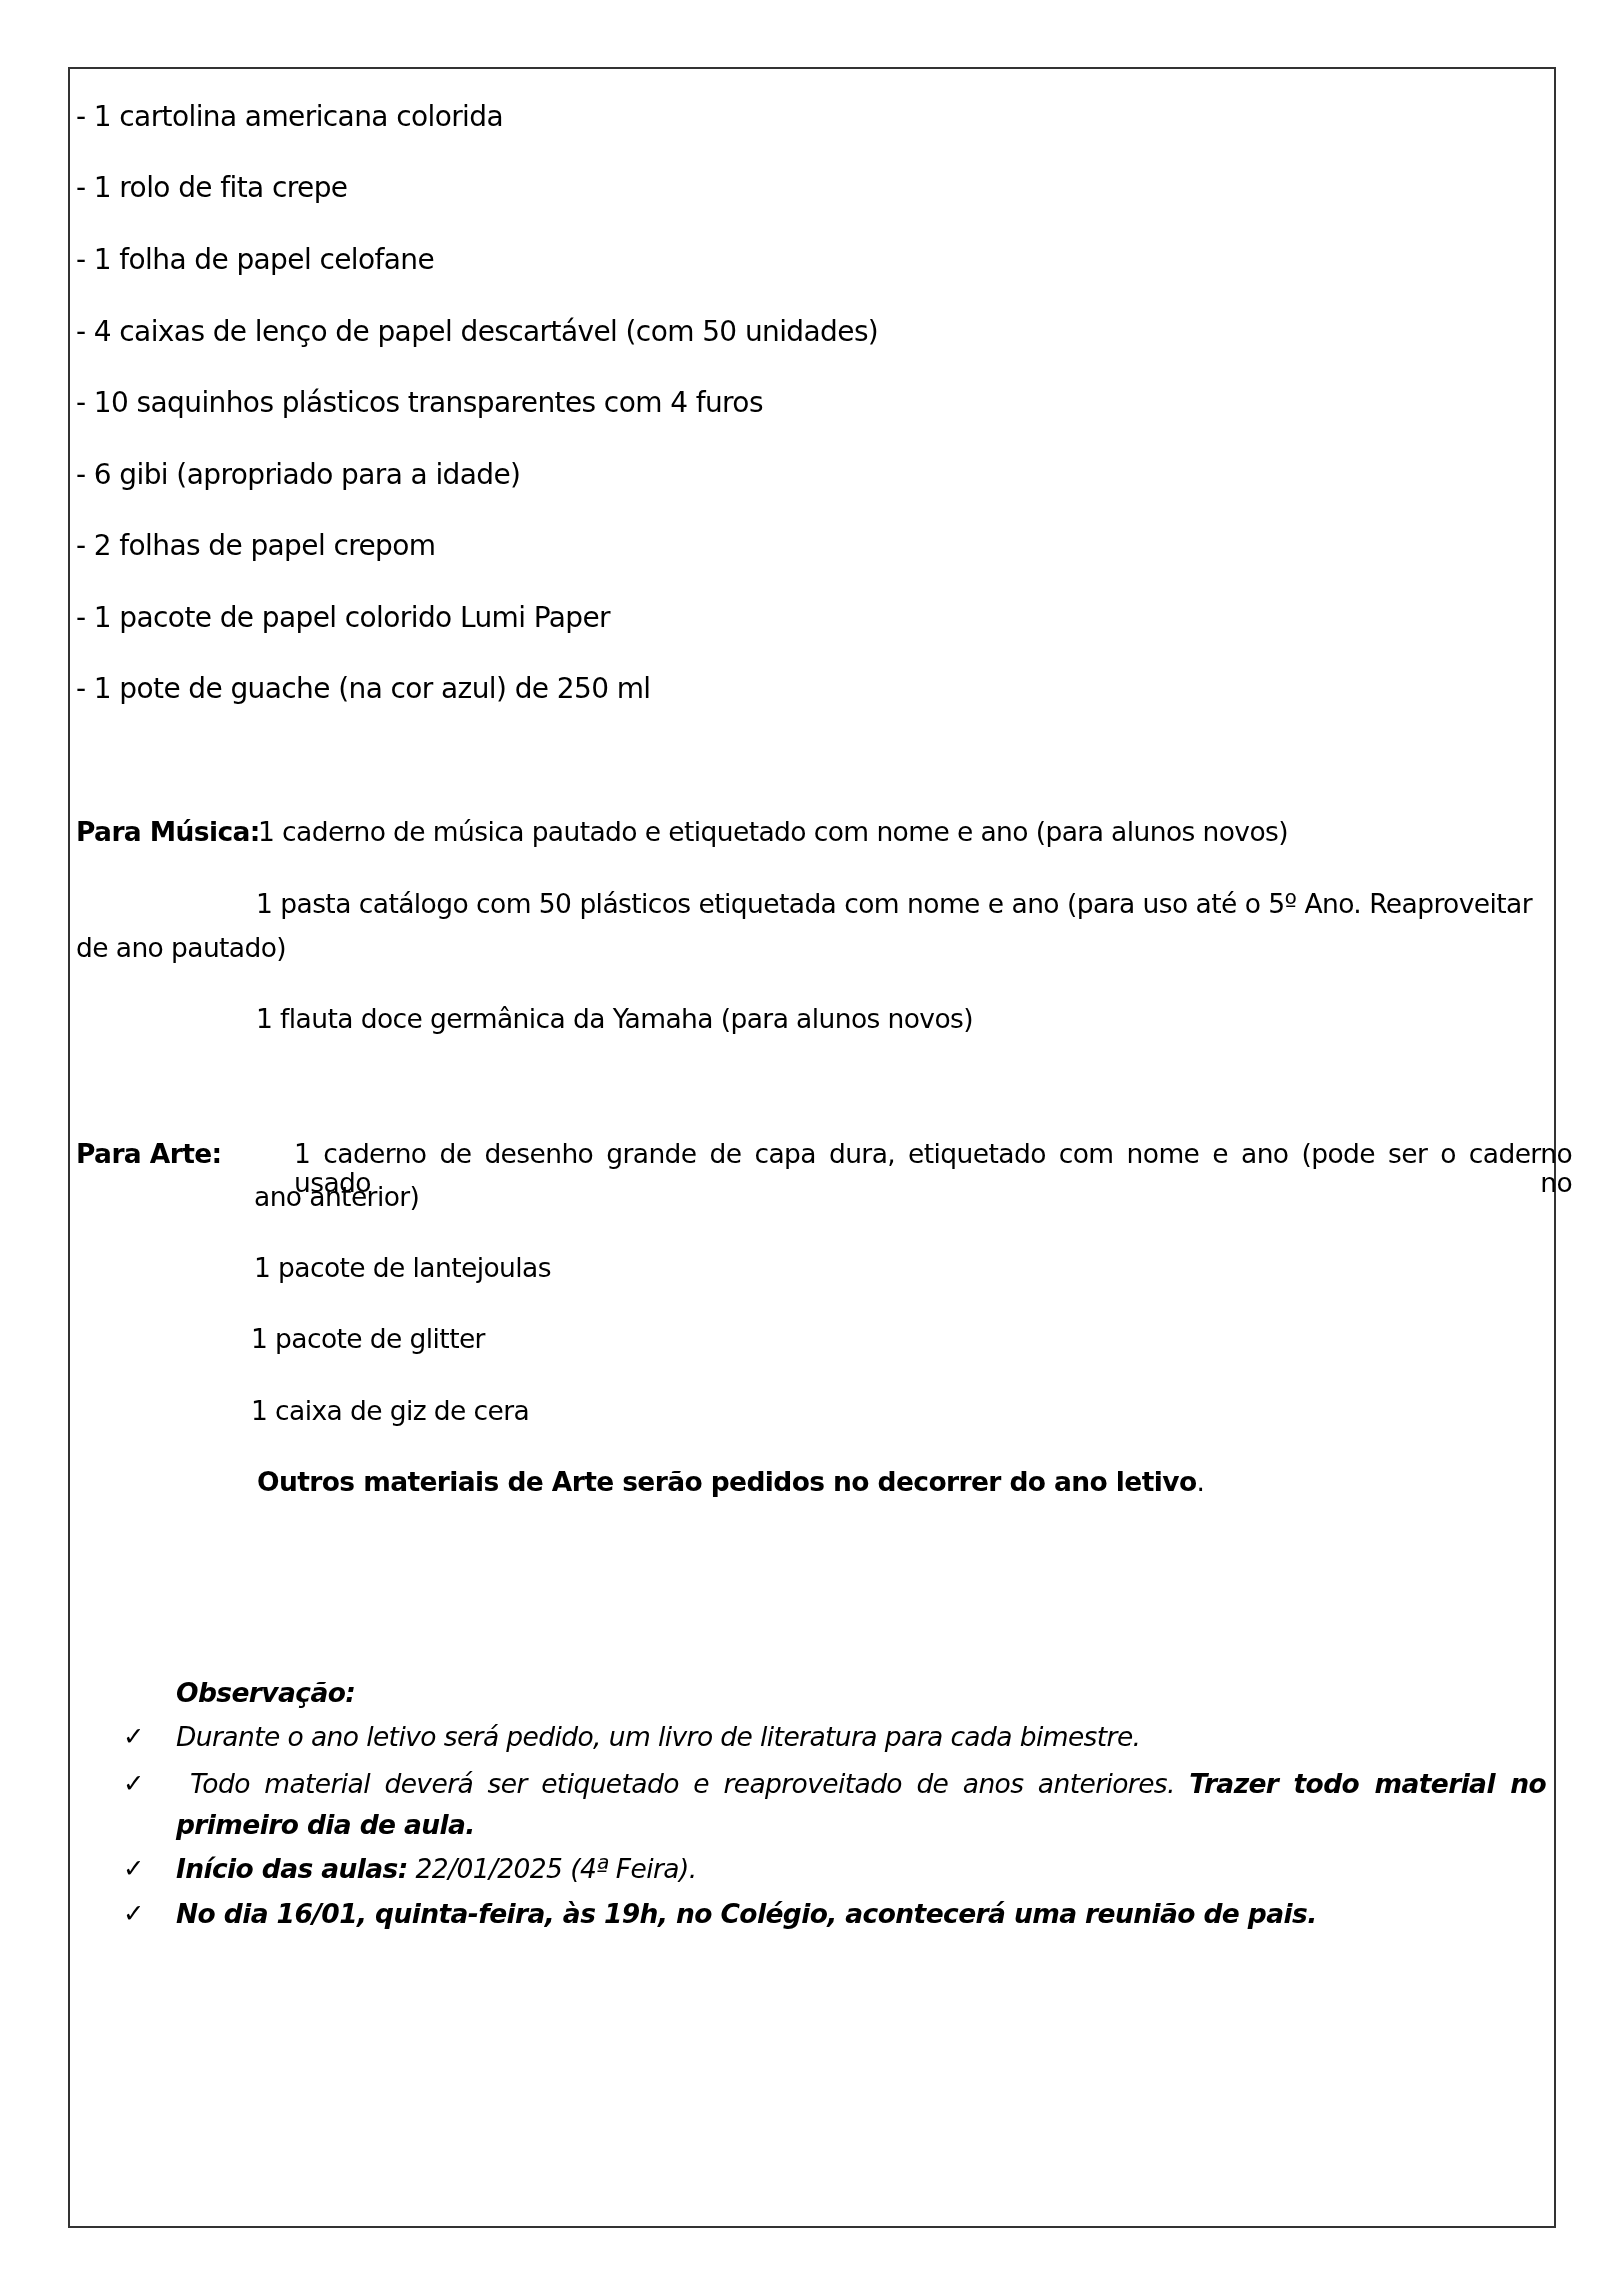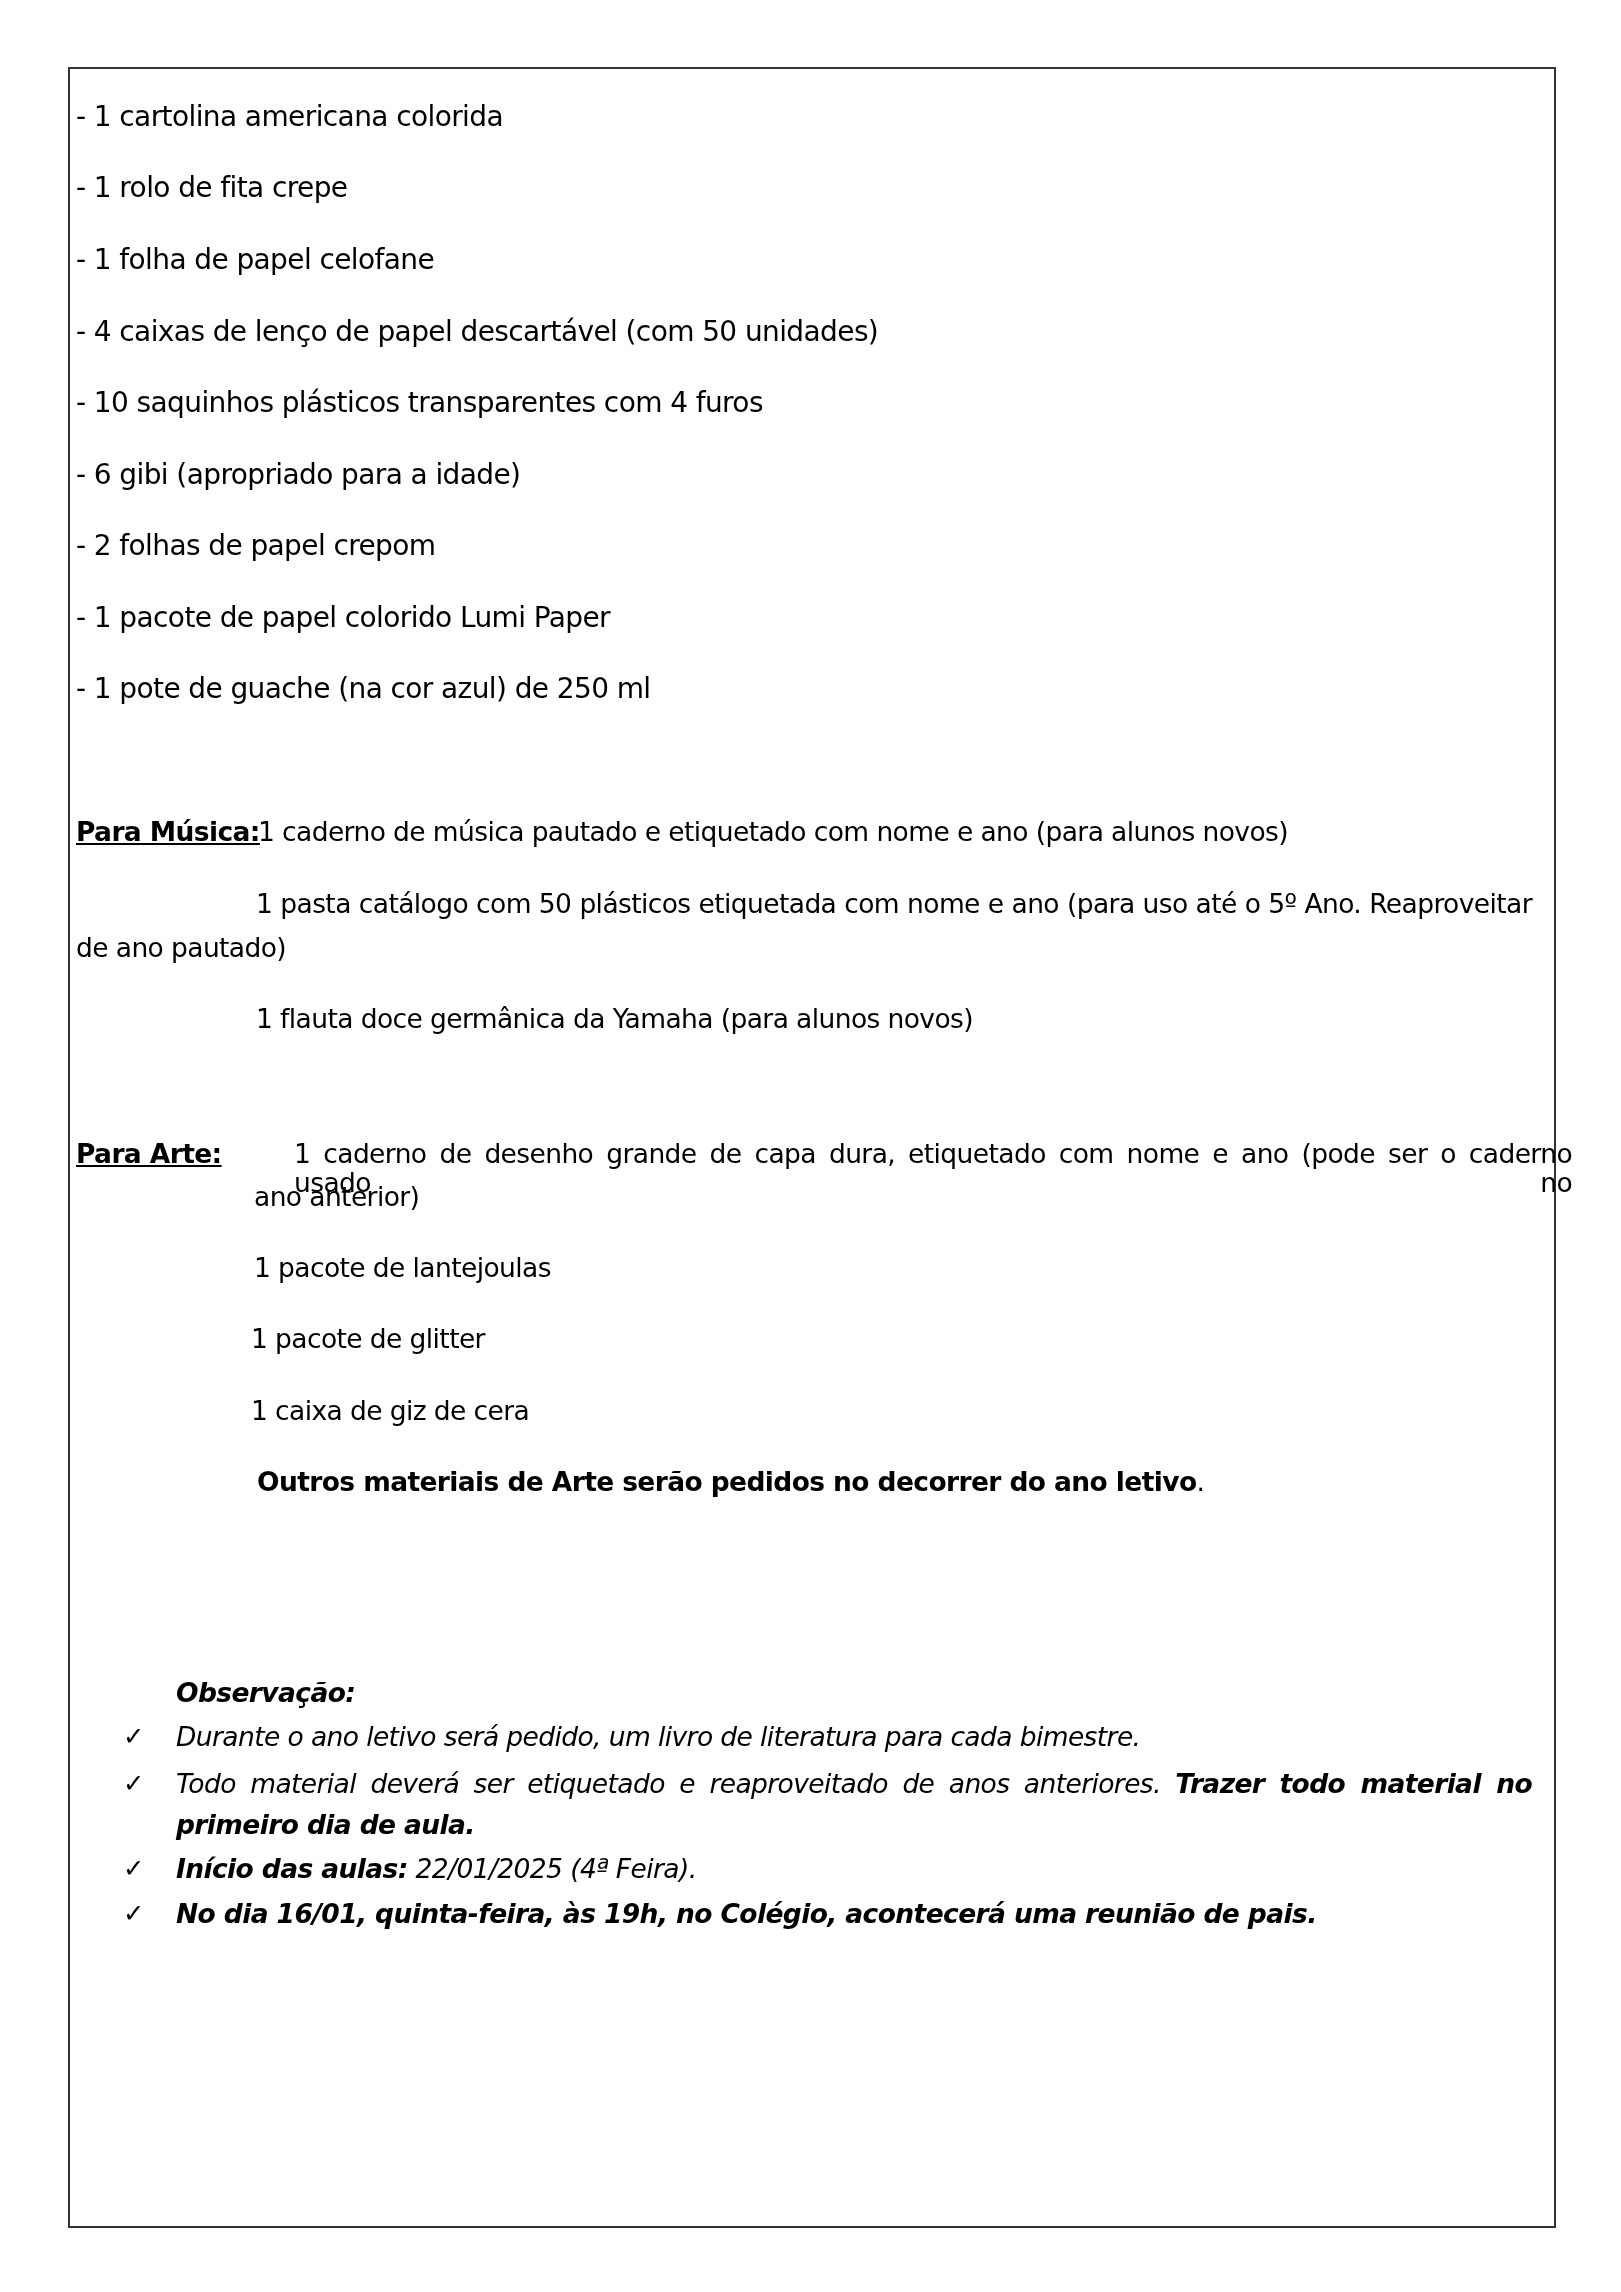--- a/index.html
+++ b/index.html
@@ -9,21 +9,21 @@
     }
     .frame {
       position: absolute; left: 68px; top: 67px; width: 1484px; height: 2157px;
       border: 2px solid #333; box-sizing: content-box;
     }
     .line {
       position: absolute; left: 76px; font-size: 28px; line-height: 29px;
       white-space: nowrap; letter-spacing: -0.6px;
     }
     .b { font-weight: bold; }
-    .label { position: absolute; left: 76px; font-size: 26.5px; line-height: 29px; font-weight: bold; letter-spacing: -0.6px; text-decoration: underline; }
+    .label { position: absolute; left: 76px; font-size: 26.5px; line-height: 29px; font-weight: bold; letter-spacing: -0.6px; }
     .ind { position: absolute; font-size: 26.5px; line-height: 29px; white-space: nowrap; letter-spacing: -0.6px; }
     .chk { position: absolute; left: 123px; font-size: 25.5px; line-height: 29px; }
     .obs-text { position: absolute; left: 176px; font-size: 26.5px; line-height: 29px; letter-spacing: -0.6px; font-style: italic; }
   </style>
 </head>
 <body>
 
 <div class="frame"></div>
 
 <div>
@@ -56,21 +56,21 @@
   <div class="ind" style="top:1467px; left:257px"><span class="b">Outros materiais de Arte serão pedidos no decorrer do ano letivo</span><span>.</span></div>
 </div>
 
 <div>
   <div class="obs-text b" style="top:1678px">Observação:</div>
 
   <span class="chk" style="top:1722px">✓</span>
   <div class="obs-text" style="top:1722px">Durante o ano letivo será pedido, um livro de literatura para cada bimestre.</div>
 
   <span class="chk" style="top:1769px">✓</span>
-  <div class="obs-text" style="top:1769px; width:1356px; text-align:justify; text-align-last:justify; white-space:normal;"><span>Todo material deverá ser etiquetado e reaproveitado de anos anteriores. </span><span class="b">Trazer todo material no</span></div>
+  <div class="obs-text" style="top:1769px; width:1356px; text-align:justify; text-align-last:justify; white-space:normal;margin-left:14px;"><span>Todo material deverá ser etiquetado e reaproveitado de anos anteriores. </span><span class="b">Trazer todo material no</span></div>
   <div class="obs-text b" style="top:1810px">primeiro dia de aula.</div>
 
   <span class="chk" style="top:1854px">✓</span>
   <div class="obs-text" style="top:1854px"><span class="b">Início das aulas:</span><span> 22/01/2025 (4ª Feira).</span></div>
 
   <span class="chk" style="top:1899px">✓</span>
   <div class="obs-text b" style="top:1899px">No dia 16/01, quinta-feira, às 19h, no Colégio, acontecerá uma reunião de pais.</div>
 </div>
 
 

